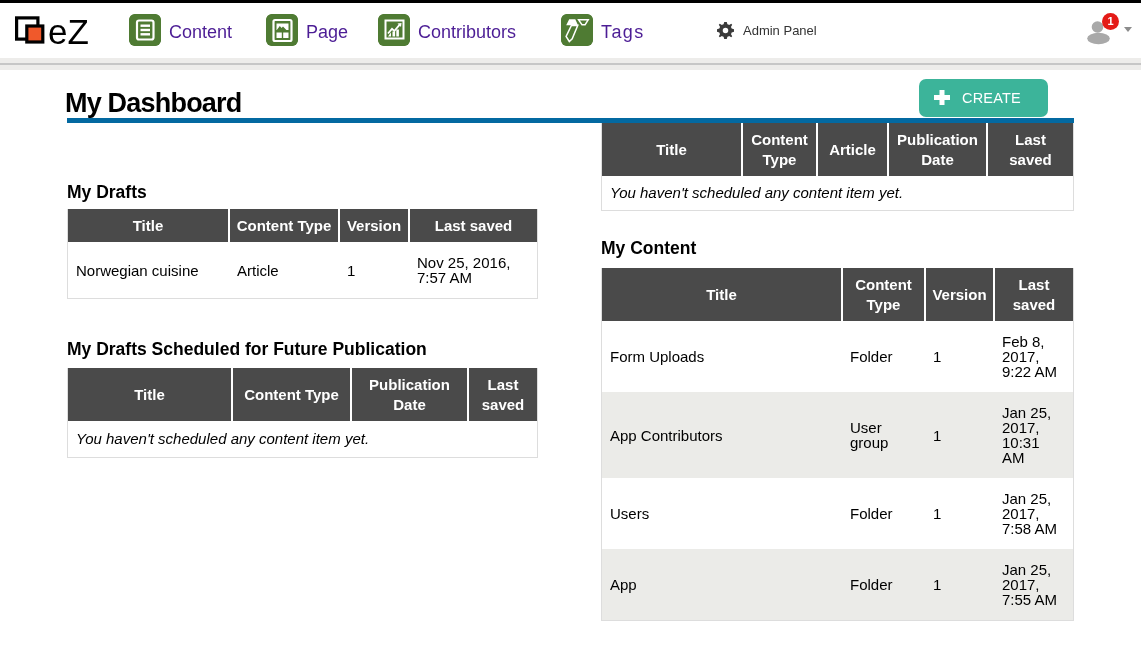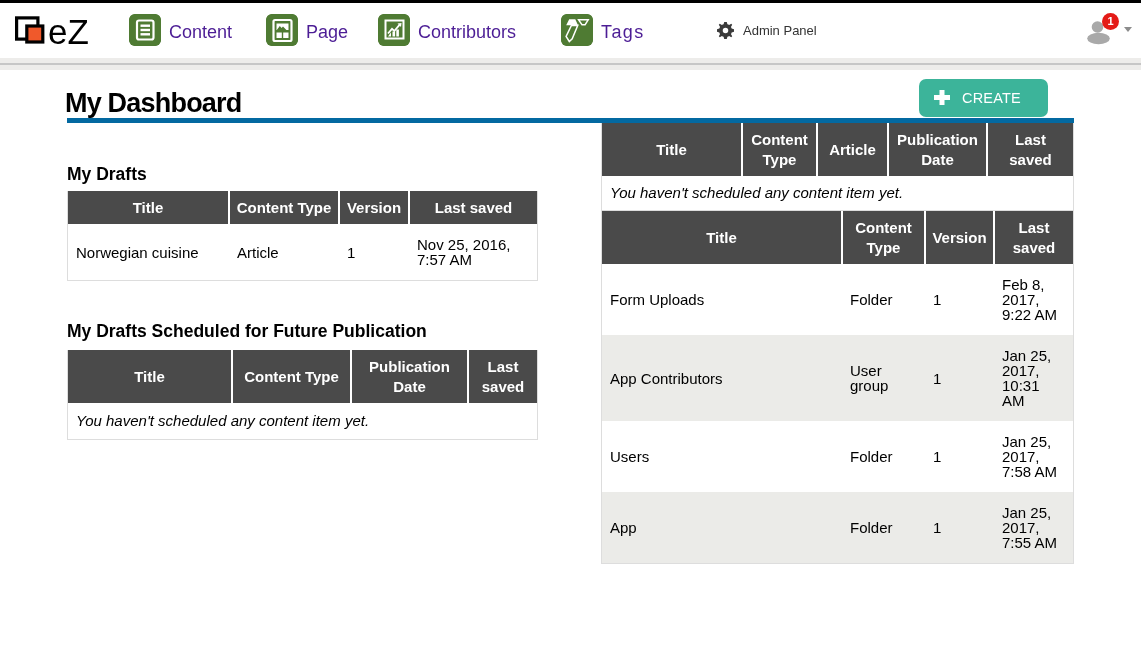--- a/index.html
+++ b/index.html
@@ -35,21 +35,21 @@
   letter-spacing:-0.8px; }
 .btn-create { position:absolute; right:26px; top:9px; width:129px; height:38px;
   background:#3cb49a; border-radius:7px; color:#fff; }
 .btn-create svg { position:absolute; left:15px; top:11px; }
 .btn-create .txt { position:absolute; left:43px; top:0; line-height:38px;
   font-size:14.5px; font-weight:normal; letter-spacing:0.2px; }
 .cols { display:flex; }
 .col-l { width:471px; margin-right:63px; }
 .col-r { width:473px; }
 .block h2 { font-size:17.5px; font-weight:bold; color:#000; line-height:20px; margin:0 0 8px; }
-.b1 h2 { margin:41px 0 7px; }
+.b1 h2 { margin:59px 0 7px; }
 .col-l .b2 h2 { margin:40px 0 9px; }
 .col-r .b2 h2 { margin:27px 0 10px; }
 table { border-collapse:collapse; table-layout:fixed; }
 th { background:#4a4a4a; color:#fff; font-size:15px; font-weight:bold; line-height:20px;
   text-align:center; padding:6.5px 4px; }
 th + th { border-left:2px solid #fff; }
 td { font-size:15px; color:#000; line-height:15px; padding:13px 8px; text-align:left;
   vertical-align:middle; }
 tbody tr { background:#fff; }
 tbody td { border:0; }
@@ -222,20 +222,21 @@
               </thead>
           <tbody>
             <tr class="empty">
                   <td colspan="5">You haven't scheduled any content item yet.</td>
                 </tr>
           </tbody>
         </table>
         </div>
       </div>
       <div class="block b2">
+        <h2>My Content</h2>
         <div class="tbl">
         <table class="zebra" style="width:471px">
           <colgroup>
                 <col style="width:240px">
                 <col style="width:83px">
                 <col style="width:69px">
                 <col style="width:79px">
               </colgroup>
           <thead>
                 <tr>

